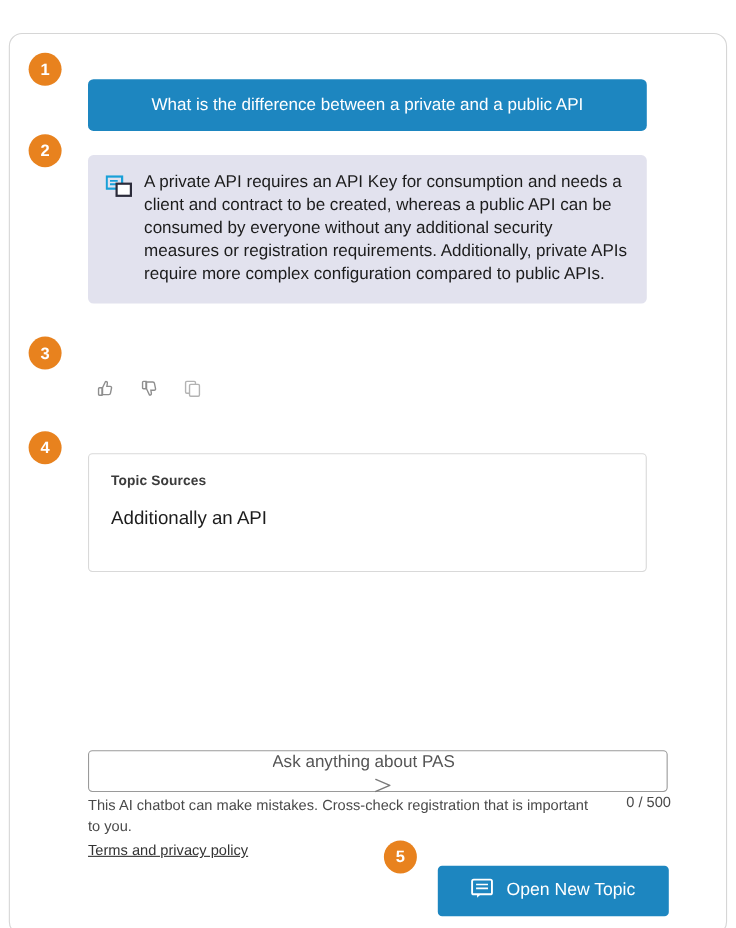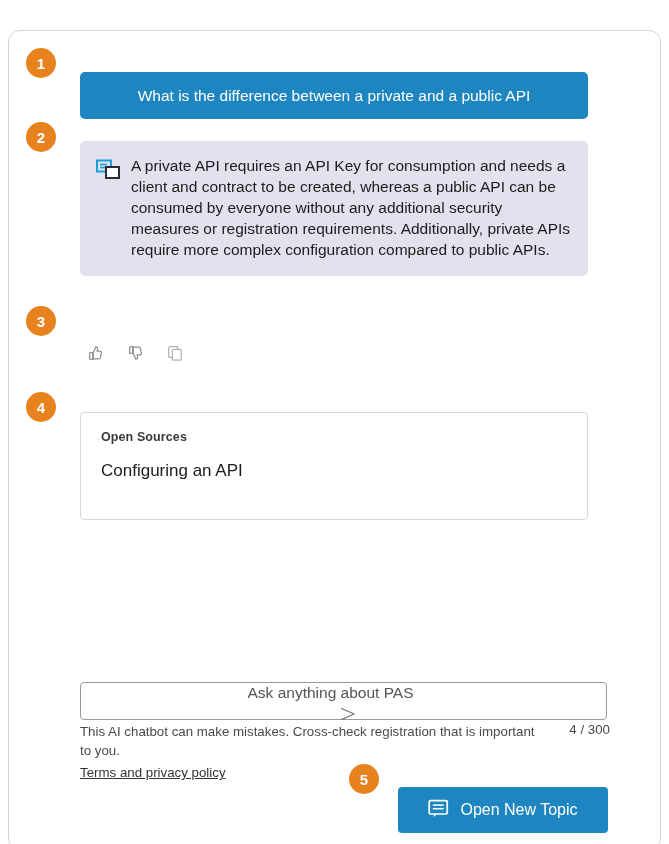--- a/index.html
+++ b/index.html
@@ -262,35 +262,35 @@
       </span>
       <span class="fb-btn">
         <svg viewBox="0 0 20 20" width="18" height="18" aria-hidden="true">
           <rect x="3" y="3" width="10" height="12" rx="1.2" fill="none" stroke="#b3b3b3" stroke-width="1.4"></rect>
           <rect x="7" y="6" width="10" height="12" rx="1.2" fill="#ffffff" stroke="#b3b3b3" stroke-width="1.4"></rect>
         </svg>
       </span>
     </div>
 
     <div class="sources-card">
-      <div class="sources-title">Open Sources</div>
-      <div class="sources-item">Configuring an API</div>
+      <div class="sources-title">Topic Sources</div>
+      <div class="sources-item">Additionally an API</div>
     </div>
 
     <div class="composer">
       <input type="text" value="" placeholder="Ask anything about PAS" style="">
       <span class="send-icon">
         <svg viewBox="0 0 22 22" width="20" height="20" aria-hidden="true">
           <path d="M4 5l14 6-14 6" fill="none" stroke="#7b7b7b" stroke-width="1.4" stroke-linejoin="round" stroke-linecap="round"></path>
         </svg>
       </span>
     </div>
 
     <div class="disclaimer">This AI chatbot can make mistakes. Cross-check registration that is important to you.</div>
-    <div class="counter">4 / 300</div>
+    <div class="counter">0 / 500</div>
     <div class="terms">Terms and privacy policy</div>
 
     <button class="new-topic-btn">
       <span>
         <svg viewBox="0 0 22 20" width="21" height="19" aria-hidden="true">
           <rect x="1.2" y="1.8" width="19" height="14" rx="1.6" fill="none" stroke="#ffffff" stroke-width="1.8"></rect>
           <line x1="5" y1="6.4" x2="16.4" y2="6.4" stroke="#ffffff" stroke-width="1.6"></line>
           <line x1="5" y1="10.2" x2="16.4" y2="10.2" stroke="#ffffff" stroke-width="1.6"></line>
           <path d="M6 15.8l0 3.2 3.4-3.2z" fill="#ffffff"></path>
         </svg>

